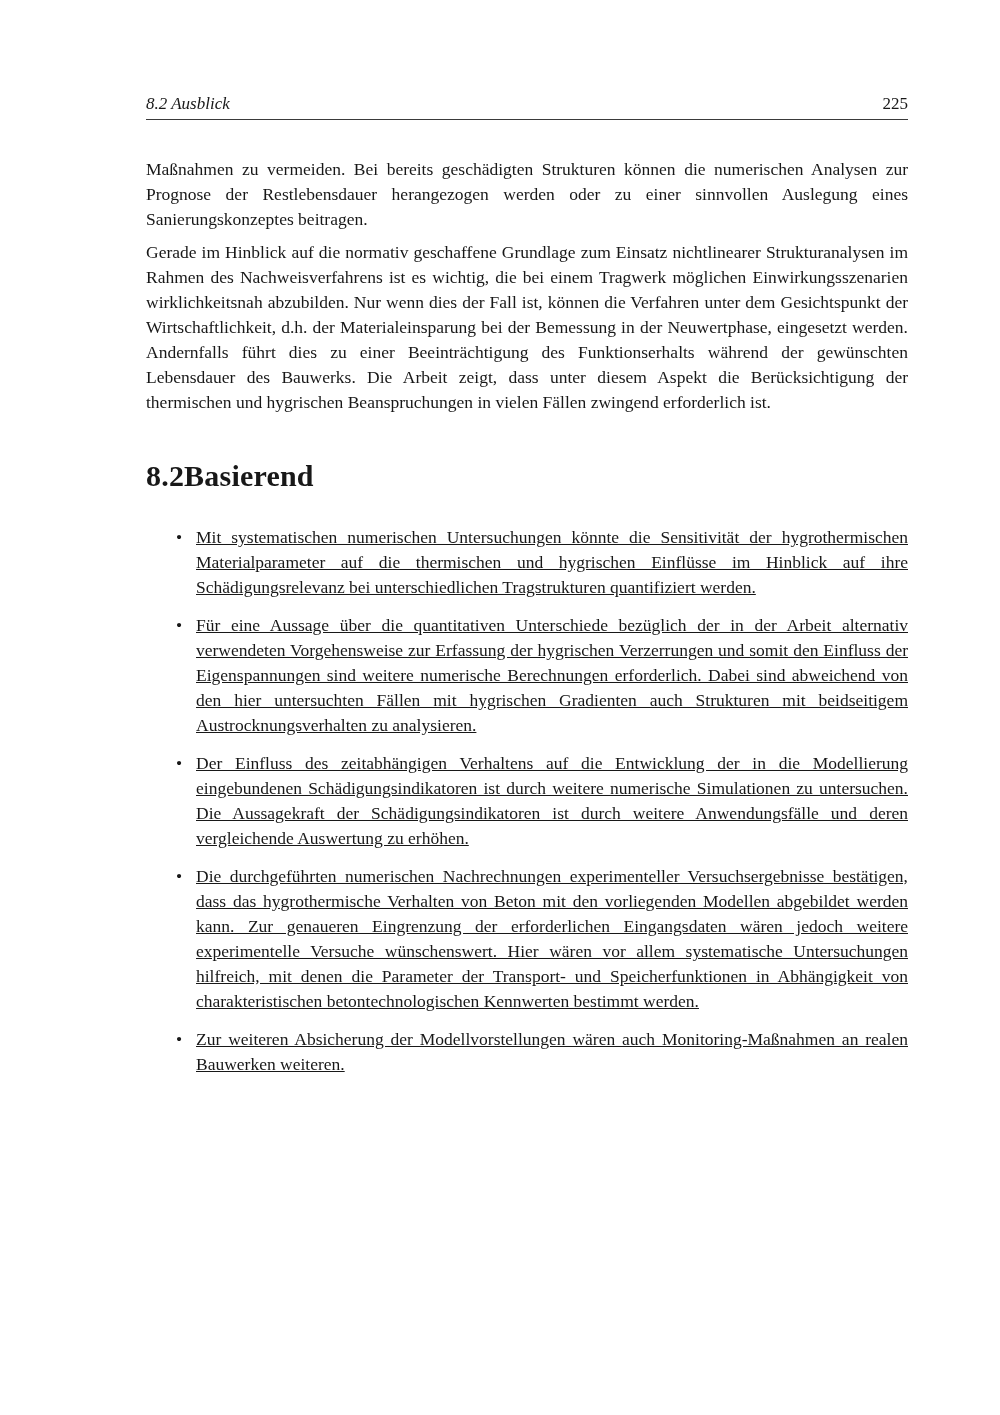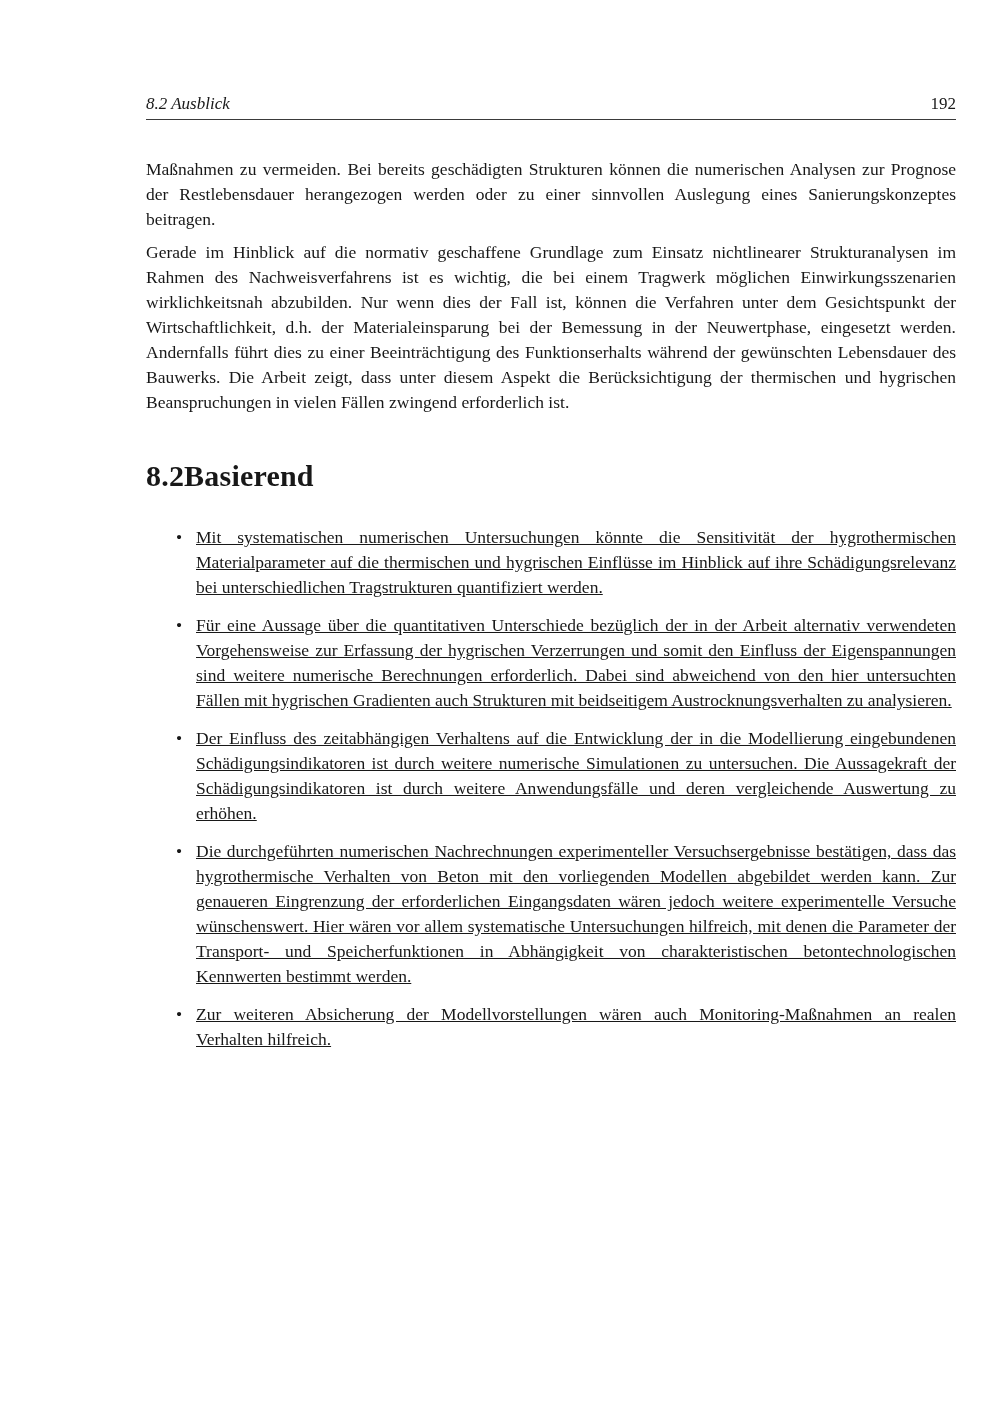--- a/index.html
+++ b/index.html
@@ -8,21 +8,21 @@
     width: 1000px;
     height: 1415px;
     font-family: "Liberation Serif", "DejaVu Serif", serif;
     color: #181818;
     overflow: hidden;
   }
   .page {
     position: relative;
     width: 1000px;
     height: 1015px;
-    padding: 94px 44px 40px 146px;
+    padding: 94px 92px 40px 146px;
   }
   .running-header {
     display: flex;
     justify-content: space-between;
     align-items: baseline;
     font-size: 17px;
     line-height: 20px;
   }
   .rh-left { font-style: italic; }
   .rh-right { font-style: normal; }
@@ -70,21 +70,21 @@
     text-decoration: underline;
   }
 </style>
 </head>
 <body>
 
 <div class="page">
 
   <div class="running-header">
     <span class="rh-left">8.2 Ausblick</span>
-    <span class="rh-right">192</span>
+    <span class="rh-right">225</span>
   </div>
   <div class="header-rule"></div>
 
   <div class="body-text">
 
     <p class="para">Maßnahmen zu vermeiden. Bei bereits geschädigten Strukturen können die numerischen Analysen zur Prognose der Restlebensdauer herangezogen werden oder zu einer sinnvollen Auslegung eines Sanierungskonzeptes beitragen.</p>
 
     <p class="para">Gerade im Hinblick auf die normativ geschaffene Grundlage zum Einsatz nichtlinearer Strukturanalysen im Rahmen des Nachweisverfahrens ist es wichtig, die bei einem Tragwerk möglichen Einwirkungsszenarien wirklichkeitsnah abzubilden. Nur wenn dies der Fall ist, können die Verfahren unter dem Gesichtspunkt der Wirtschaftlichkeit, d.h. der Materialeinsparung bei der Bemessung in der Neuwertphase, eingesetzt werden. Andernfalls führt dies zu einer Beeinträchtigung des Funktionserhalts während der gewünschten Lebensdauer des Bauwerks. Die Arbeit zeigt, dass unter diesem Aspekt die Berücksichtigung der thermischen und hygrischen Beanspruchungen in vielen Fällen zwingend erforderlich ist.</p>
 
     <h2 class="section-heading">
@@ -109,19 +109,19 @@
         <span class="item-text">Der Einfluss des zeitabhängigen Verhaltens auf die Entwicklung der in die Modellierung eingebundenen Schädigungsindikatoren ist durch weitere numerische Simulationen zu untersuchen. Die Aussagekraft der Schädigungsindikatoren ist durch weitere Anwendungsfälle und deren vergleichende Auswertung zu erhöhen.</span>
       </li>
 
       <li class="bullet-item">
         <span class="marker">•</span>
         <span class="item-text">Die durchgeführten numerischen Nachrechnungen experimenteller Versuchsergebnisse bestätigen, dass das hygrothermische Verhalten von Beton mit den vorliegenden Modellen abgebildet werden kann. Zur genaueren Eingrenzung der erforderlichen Eingangsdaten wären jedoch weitere experimentelle Versuche wünschenswert. Hier wären vor allem systematische Untersuchungen hilfreich, mit denen die Parameter der Transport- und Speicherfunktionen in Abhängigkeit von charakteristischen betontechnologischen Kennwerten bestimmt werden.</span>
       </li>
 
       <li class="bullet-item">
         <span class="marker">•</span>
-        <span class="item-text">Zur weiteren Absicherung der Modellvorstellungen wären auch Monitoring-Maßnahmen an realen Verhalten hilfreich.</span>
+        <span class="item-text">Zur weiteren Absicherung der Modellvorstellungen wären auch Monitoring-Maßnahmen an realen Bauwerken weiteren.</span>
       </li>
 
     </ul>
 
   </div>
 </div>
 
 </body></html>

